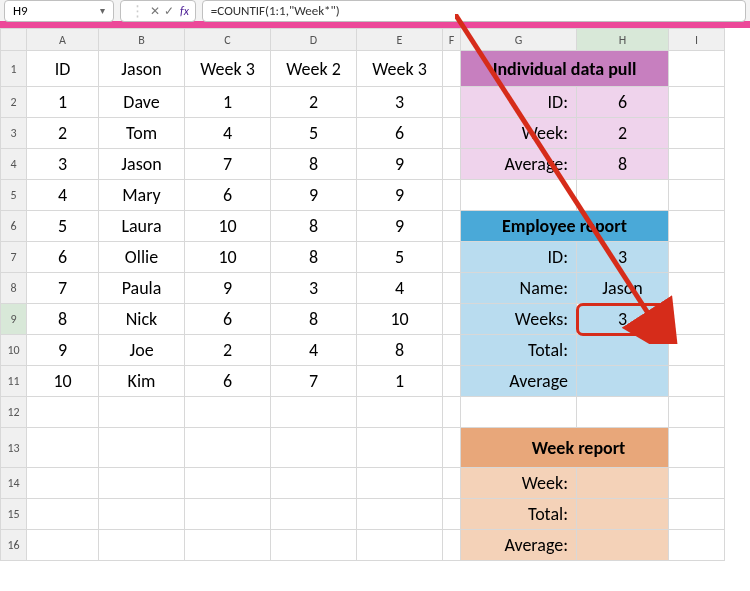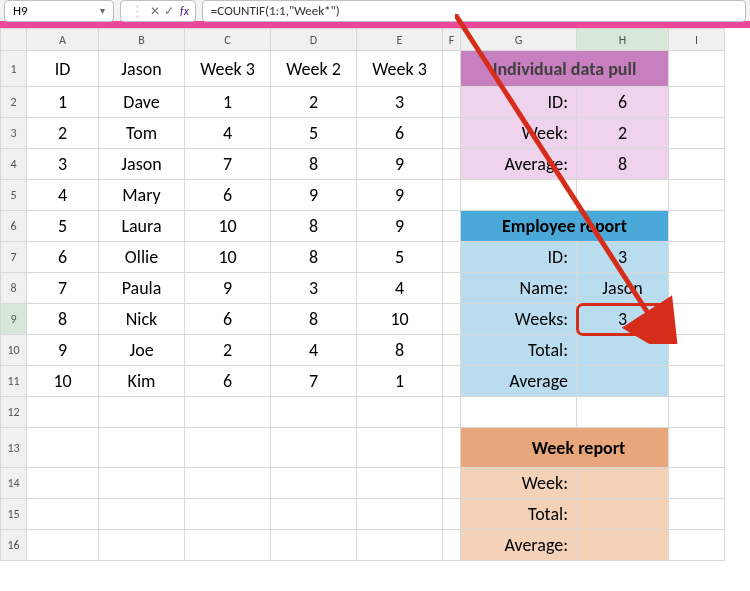--- a/index.html
+++ b/index.html
@@ -88,21 +88,21 @@
   col.cB { width: 86px; }
   col.cC { width: 86px; }
   col.cD { width: 86px; }
   col.cE { width: 86px; }
   col.cF { width: 18px; }
   col.cG { width: 116px; }
   col.cH { width: 92px; }
   col.cI { width: 56px; }
   .hdr-row td { font-size: 18px; height: 36px; margin-left: 16px; }
   .big td { font-size: 18px; }
-  .sec-purple { background: #c77fbf; color:#404040; font-weight:bold; }
+  .sec-purple { background: #c77fbf; color:#000000; font-weight:bold; }
   .sec-pink { background: #efd3ec; }
   .sec-blue-h { background: #4aa9d8; font-weight:bold;}
   .sec-blue { background: #b9dcef; }
   .sec-orange-h { background: #e8a77a; font-weight:bold;padding-left:28px;}
   .sec-orange { background: #f4d2b8; }
   .lbl { text-align: right; padding-right: 8px; font-size:17px;margin-left:21px;}
   .val { text-align: center; font-size:17px;}
   .merge { text-align:center; font-size:17px; }
   .sel-cell {
     outline: 3px solid #d62c1a;

